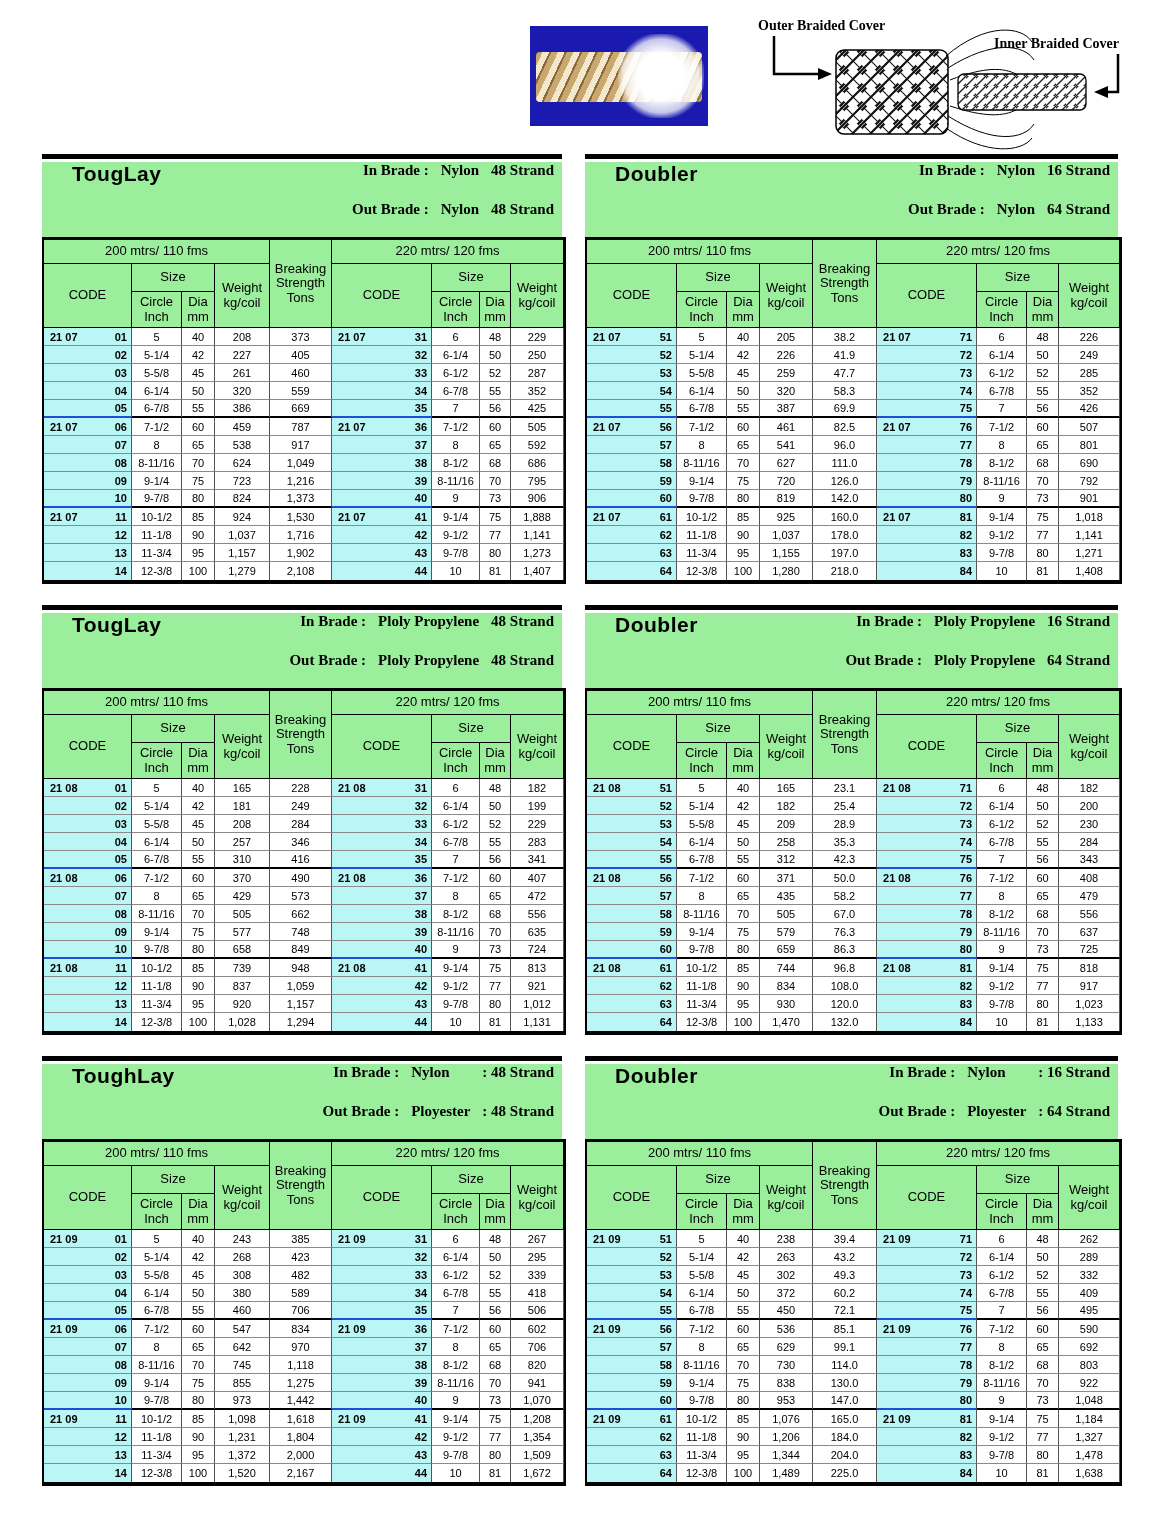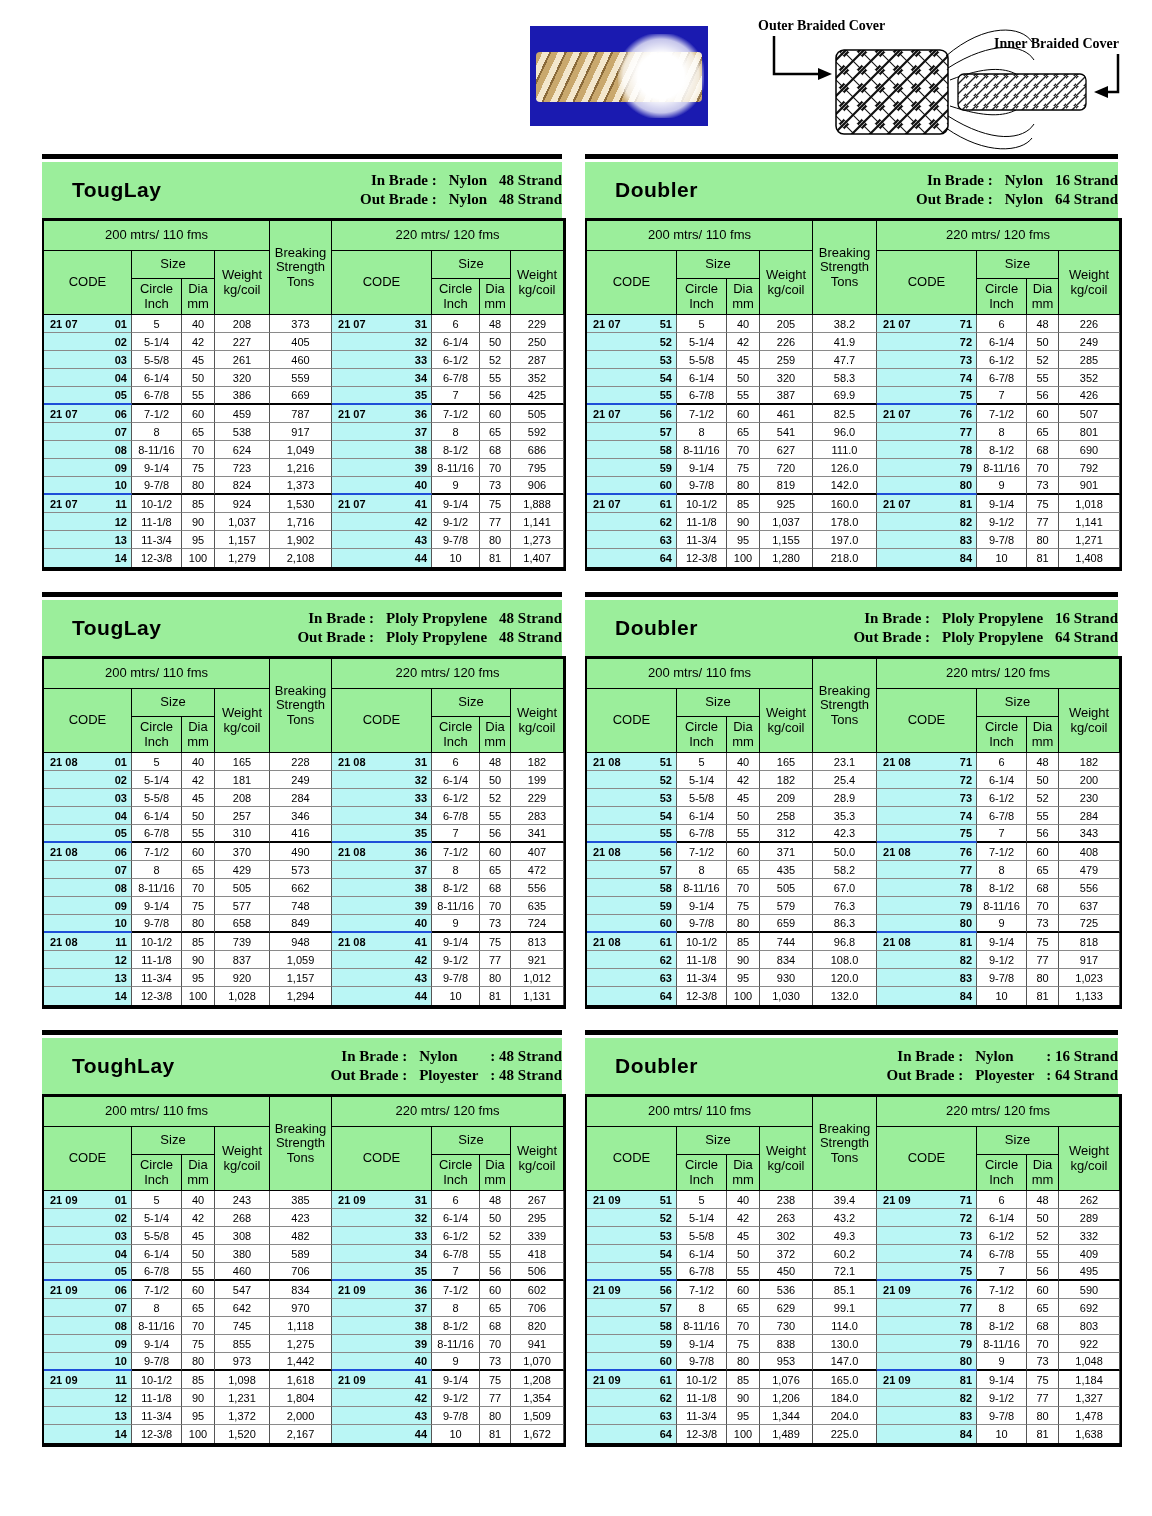--- a/index.html
+++ b/index.html
@@ -30,42 +30,42 @@
   .diagram { flex:none; margin-left:28px; margin-top:2px; }
   .diagram text { font-family:"Liberation Serif","DejaVu Serif",serif; font-weight:bold; font-size:14px; }
   
   .tables-grid {
     display:grid; grid-template-columns:520px 533px; grid-column-gap:23px; grid-row-gap:21px;
     padding:4px 0 0 42px;
   }
   .tbl-section { width:100%; }
   .topbar { height:5px; background:#000; margin-bottom:3px; }
   .band {
-    background:#9bee9b; height:56px; display:flex; align-items:center;
-    padding:0 0 0 30px;
+    background:#9bee9b; height:75px; display:flex; 
+    padding:0 8px 0 30px;
   }
   .band-name { font-size:21px; font-weight:bold; letter-spacing:.5px; }
   .band-specs {
     margin-left:auto; display:grid; grid-template-columns:auto auto auto;
     column-gap:12px; row-gap:2px; font-size:15px; font-weight:bold; text-align:left;font-family:Liberation Serif, serif;
   }
   .band-specs .bl { text-align:right; }
   
   table.spec {
     border-spacing:0; table-layout:fixed; width:100%;
     border-left:2px solid #000; border-right:2px solid #000;
     border-top:3px solid #000; border-bottom:4px solid #000;
     font-size:11px;
   }
   table.spec th {
     background:#9bee9b; font-weight:normal; font-size:13px; line-height:1.1;
     border-right:1px solid #000; border-bottom:1px solid #000;
     text-align:center; vertical-align:middle; padding:1px;
   }
-  .hrow1 th { height:30px; font-size:13.5px; }
+  .hrow1 th { height:24px; font-size:13.5px; }
   .hrow2 th { height:28px; }
   .hrow3 th { height:36px; }
   th.thick-r { border-right:3px solid #000; }
   th.no-r { border-right:0; }
   table.spec td {
     height:18px; text-align:center; vertical-align:middle; padding:0 1px;
     border-right:1px solid #555; border-bottom:1px solid #8a8a8a;
     font-size:11px; white-space:nowrap;
   }
   td.code {
@@ -1494,21 +1494,21 @@
           </tr>
           <tr>
             <td class="code">
               <span class="cwrap">
                 <span class="cp"></span>
                 <span class="cs">64</span>
               </span>
             </td>
             <td class="val">12-3/8</td>
             <td class="val">100</td>
-            <td class="val wcol">1,030</td>
+            <td class="val wcol">1,470</td>
             <td class="val bcol">132.0</td>
             <td class="code">
               <span class="cwrap">
                 <span class="cp"></span>
                 <span class="cs">84</span>
               </span>
             </td>
             <td class="val">10</td>
             <td class="val">81</td>
             <td class="val last">1,133</td>

